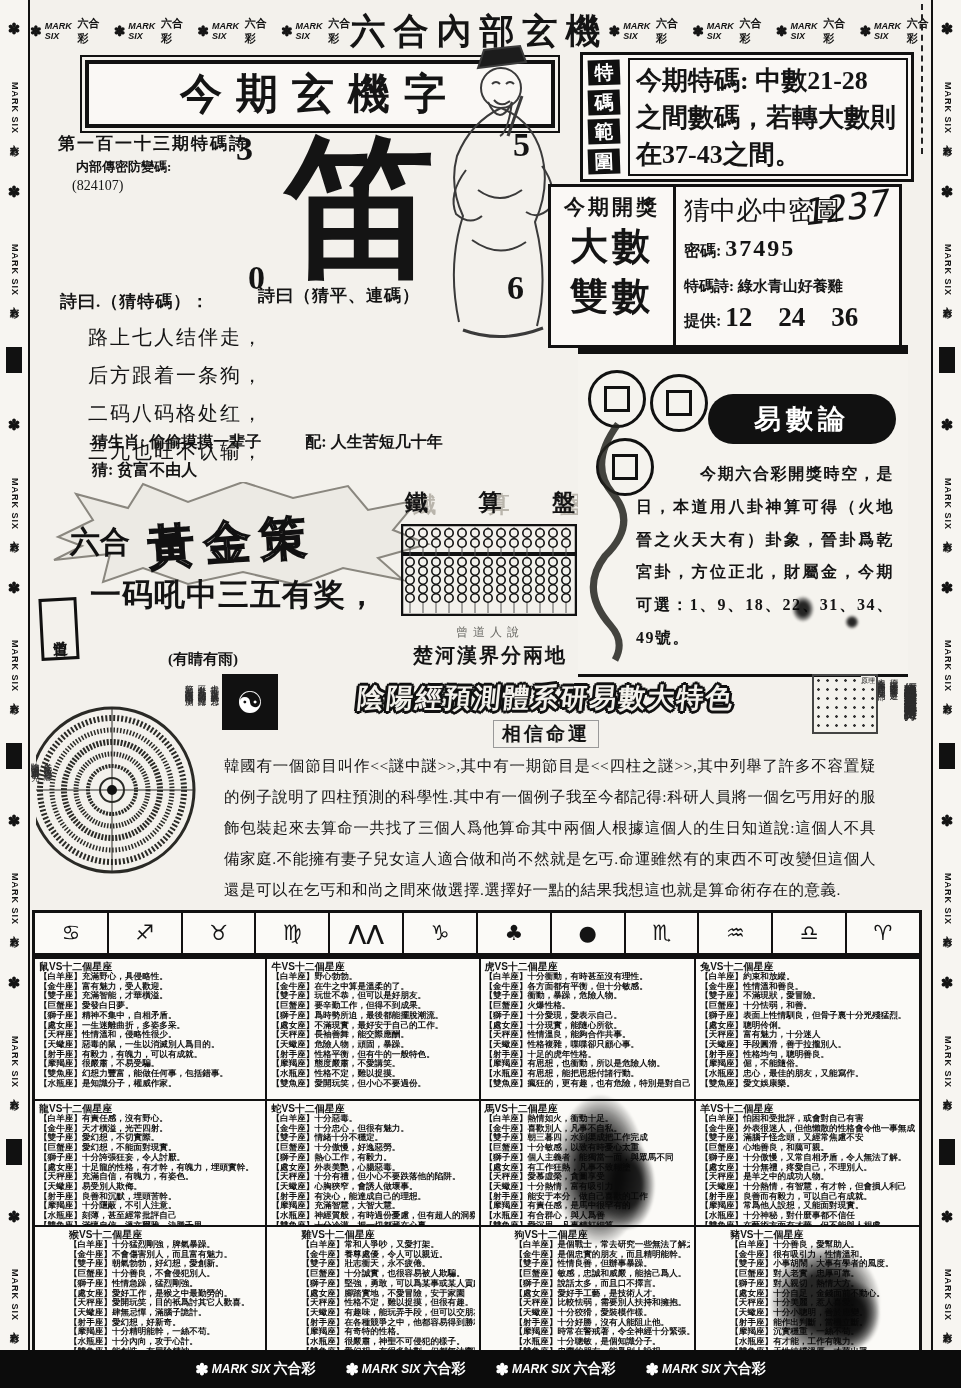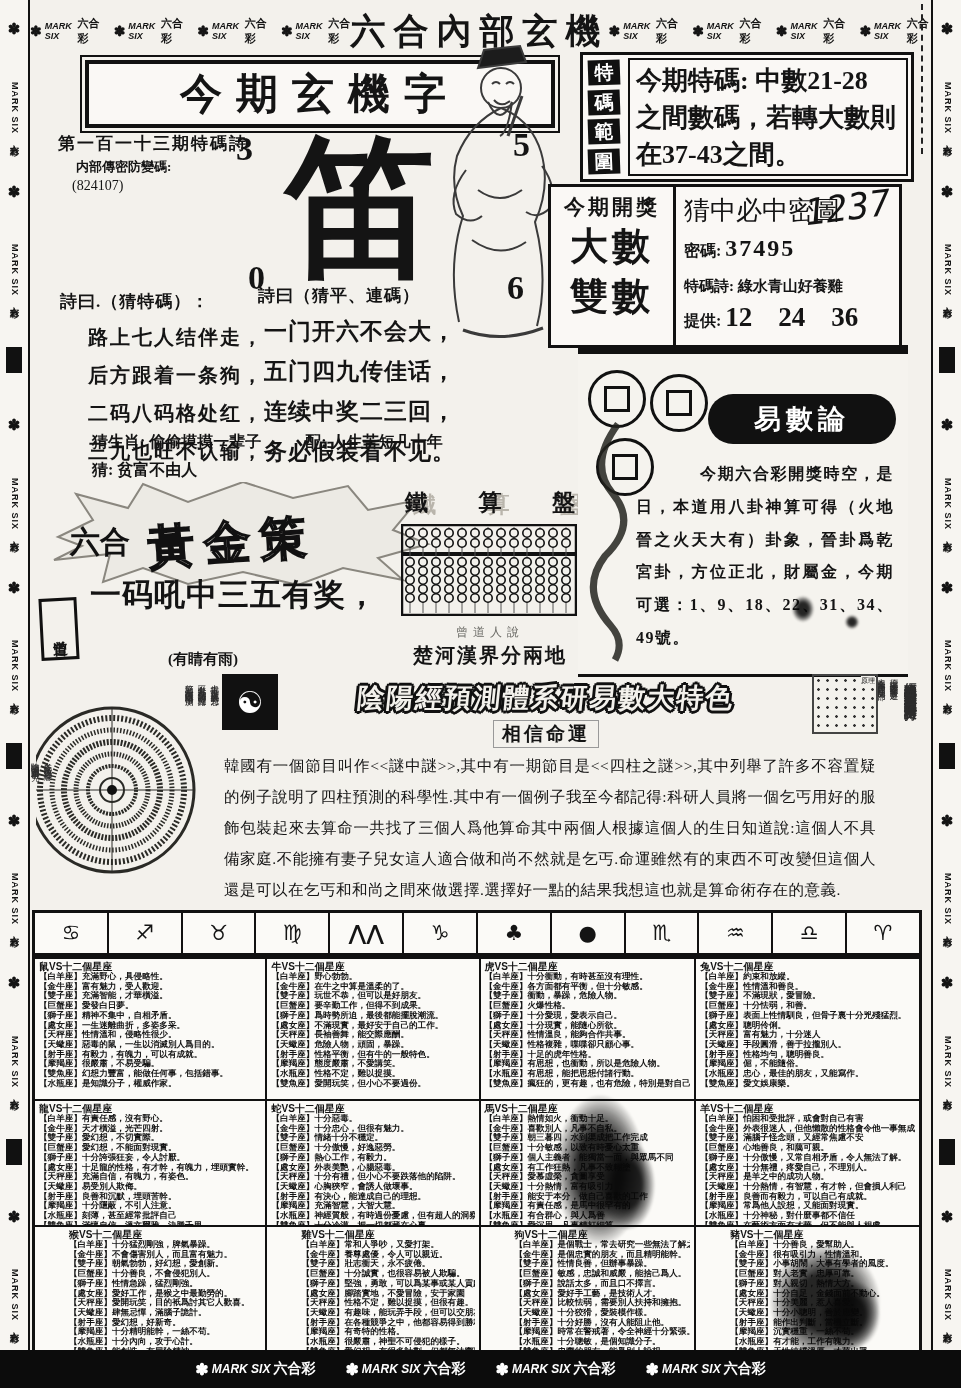--- a/index.html
+++ b/index.html
@@ -50,21 +50,21 @@
   #secret-hand{position:absolute;right:8px;top:0px;font-size:36px;font-weight:400;font-family:"DejaVu Sans Mono",monospace;
       transform:rotate(-7deg) skewX(-12deg);}
   .dr-line{font-size:16px;margin-top:7px;font-weight:700;}
   .dr-line .big{font-size:24px;letter-spacing:2px;}
   #provide-line{font-size:16px;font-weight:700;margin-top:6px;}
   #provide-line .num{font-size:27px;margin-right:26px;font-weight:600;}
   
   .poem{position:absolute;}
   .poem .ptitle{font-size:17px;font-weight:700;letter-spacing:1px;}
   #poem-special{left:60px;top:290px;width:225px;}
-  #poem-special .pline{font-size:20px;font-weight:700;letter-spacing:2px;margin:11px 0 0 28px;white-space:nowrap;}
+  #poem-special .pline{font-size:20px;font-weight:400;letter-spacing:2px;margin:11px 0 0 28px;white-space:nowrap;}
   #poem-normal{left:258px;top:284px;width:330px;}
   #poem-normal .pline{font-size:23px;font-weight:900;letter-spacing:1px;margin:9px 0 0 6px;white-space:nowrap;}
   #hints1{position:absolute;left:92px;top:432px;font-size:16px;font-weight:800;display:flex;gap:44px;white-space:nowrap;}
   #hints2{position:absolute;left:92px;top:460px;font-size:16px;font-weight:800;}
   
   #golden{position:absolute;left:48px;top:478px;width:390px;height:200px;}
   #golden svg{position:absolute;left:0;top:4px;}
   .gold-line{position:absolute;left:42px;font-size:31px;font-weight:900;letter-spacing:1px;white-space:nowrap;}
   #gold-note{position:absolute;left:120px;top:172px;font-size:15px;font-weight:800;}
   #seal{position:absolute;left:40px;top:598px;width:32px;height:56px;border:3px solid #111;display:flex;align-items:center;
@@ -291,26 +291,20 @@
     <div class="ptitle">詩曰.（猜特碼）：</div>
     <div id="poem-special-lines">
         <div class="pline">路上七人结伴走，</div>
         <div class="pline">后方跟着一条狗，</div>
         <div class="pline">二码八码格处红，</div>
         <div class="pline">三九也旺不认输，</div>
       </div>
   </div>
   <div class="poem" id="poem-normal">
     <div class="ptitle">詩曰（猜平、連碼）</div>
-    <div id="poem-normal-lines">
-        <div class="pline">一门开六不会大，</div>
-        <div class="pline">五门四九传佳话，</div>
-        <div class="pline">连续中奖二三回，</div>
-        <div class="pline">务必假装看不见。</div>
-      </div>
   </div>
   <div id="hints1">
     <span>猜生肖: 偷偷摸摸一辈子</span>
     <span>配: 人生苦短几十年</span>
   </div>
   <div id="hints2">猜: 贫富不由人</div>
 
   <div id="golden">
     <svg width="385" height="105" viewBox="0 0 385 105">
       <polygon points="10,55 45,38 28,12 80,26 95,2 140,20 195,0 245,16 300,4 320,28 370,18 345,48 380,62 330,76 355,98 295,86 250,103 195,90 140,102 95,86 55,100 62,72 6,78 34,64" fill="#eceae4" stroke="#8a877f" stroke-width="2"></polygon>

